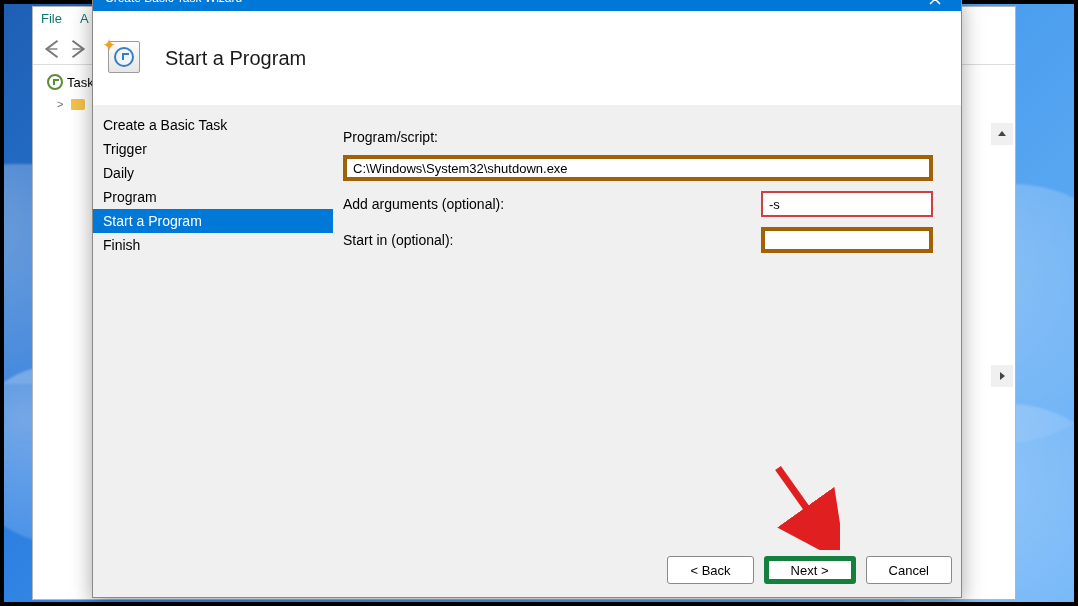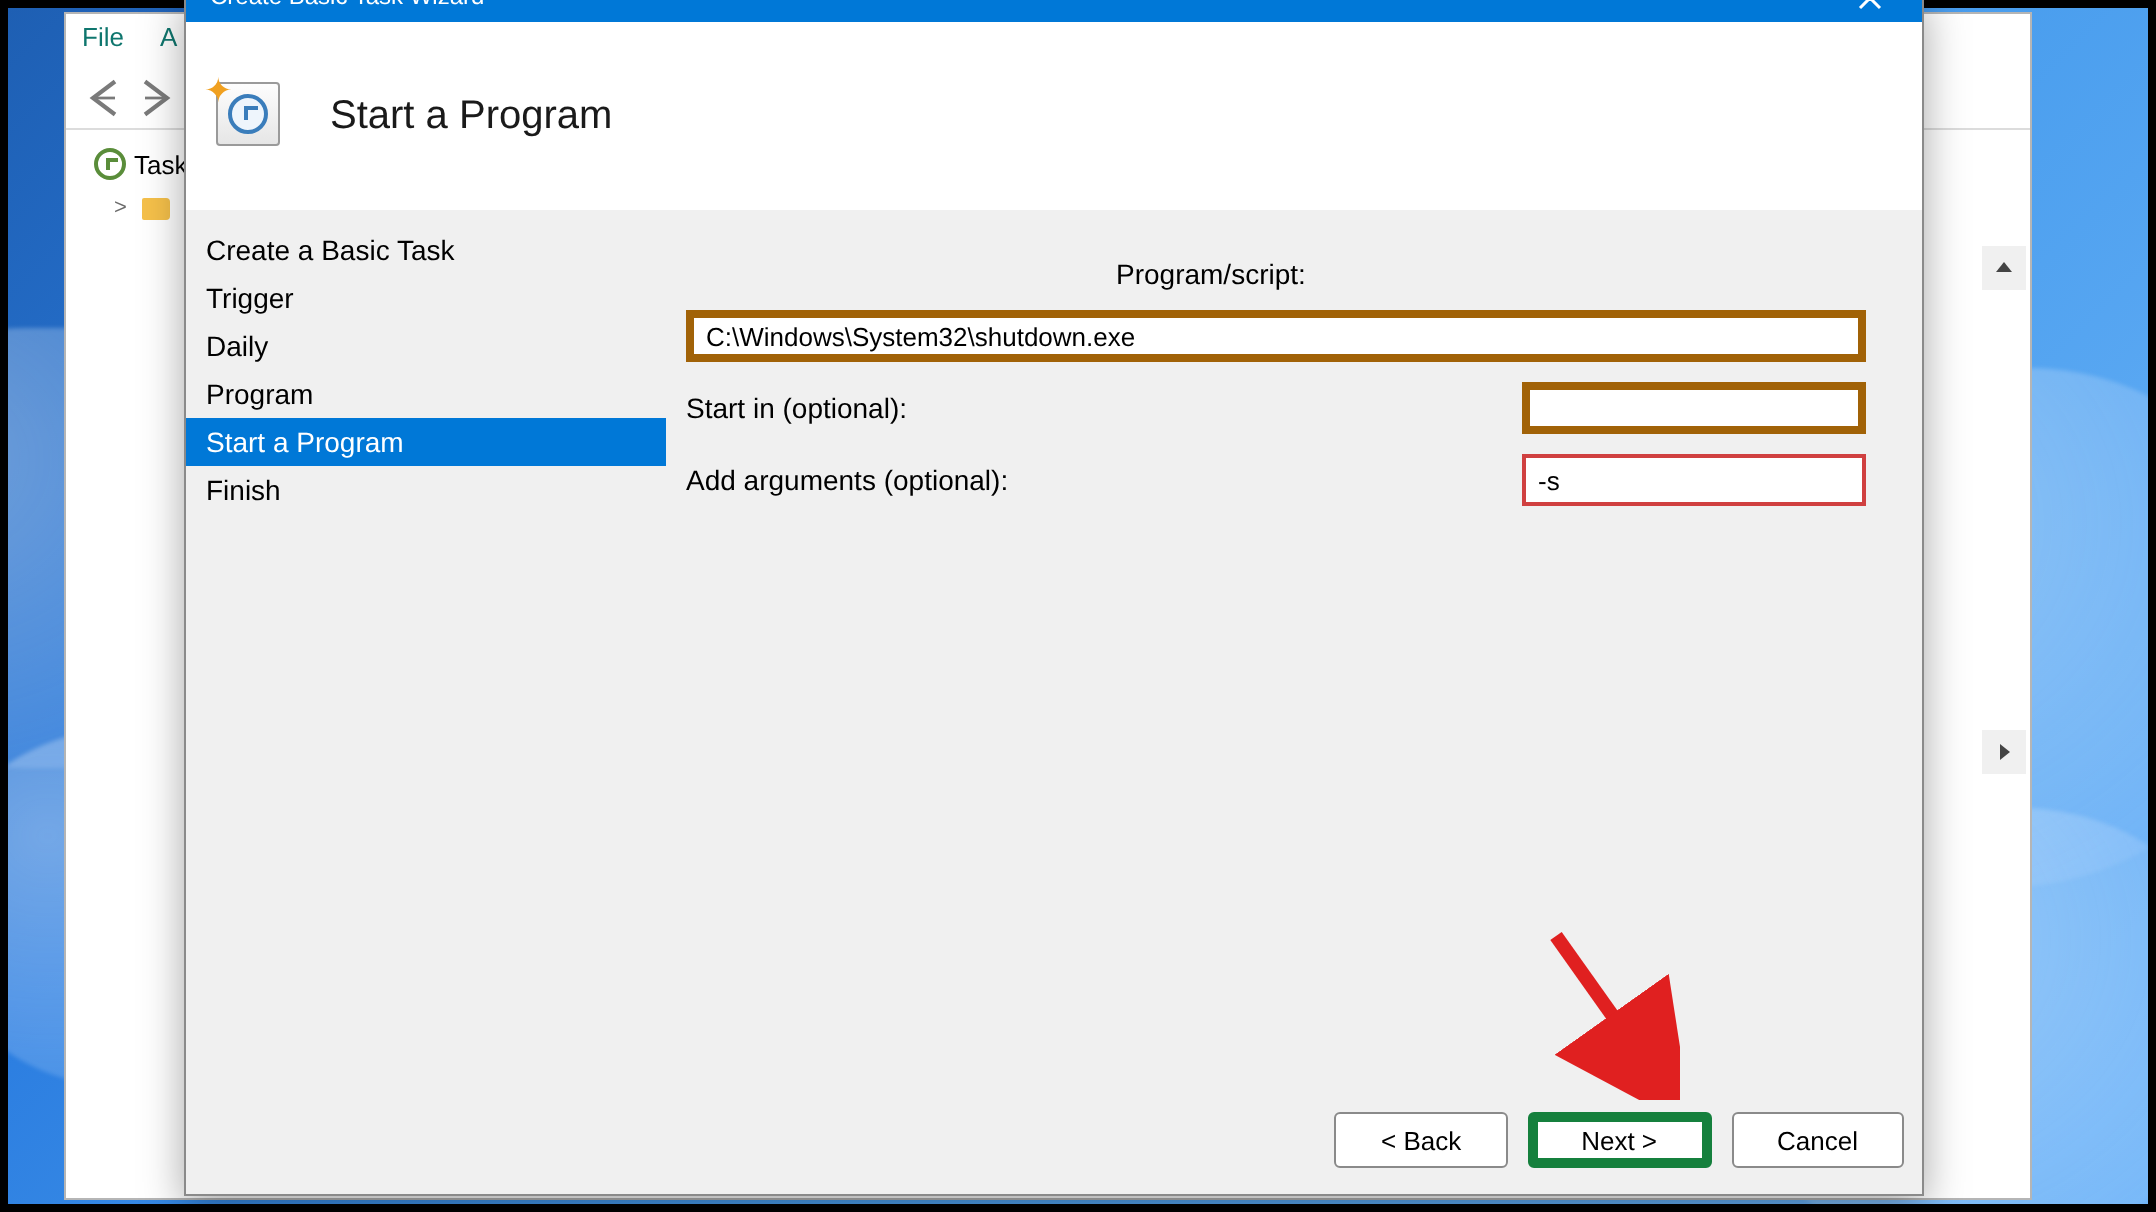--- a/index.html
+++ b/index.html
@@ -179,21 +179,20 @@
   color: #fff;
 }
 .wizard-form {
   flex: 1;
   padding: 24px 28px 10px 10px;
 }
 .form-row {
   display: flex;
   align-items: center;
   margin-bottom: 10px;
-  justify-content: center;
 }
 .form-row label {
   width: 160px;
   font-size: 14px;
   color: #000;
 }
 .form-row label.wide { width: auto; flex:1; }
 .text-input {
   flex: 1;
   height: 26px;
@@ -319,26 +318,26 @@
     </div>
 
     <div class="wizard-form">
       <div class="form-row">
         <label>Program/script:</label>
       </div>
       <div class="form-row">
         <input class="text-input" type="text" value="C:\Windows\System32\shutdown.exe" style="">
       </div>
       <div class="form-row">
+        <label class="wide">Add arguments (optional):</label>
+        <input class="text-input small highlight" type="text" value="-s" style="">
+      </div>
+      <div class="form-row">
         <label class="wide">Start in (optional):</label>
         <input class="text-input small" type="text" value="" style="">
-      </div>
-      <div class="form-row">
-        <label class="wide">Add arguments (optional):</label>
-        <input class="text-input small highlight" type="text" value="-s" style="">
       </div>
     </div>
   </div>
 
   <div class="wizard-footer">
     <button class="btn">&lt; Back</button>
     <button class="btn primary">Next &gt;</button>
     <button class="btn">Cancel</button>
   </div>
 </div>

